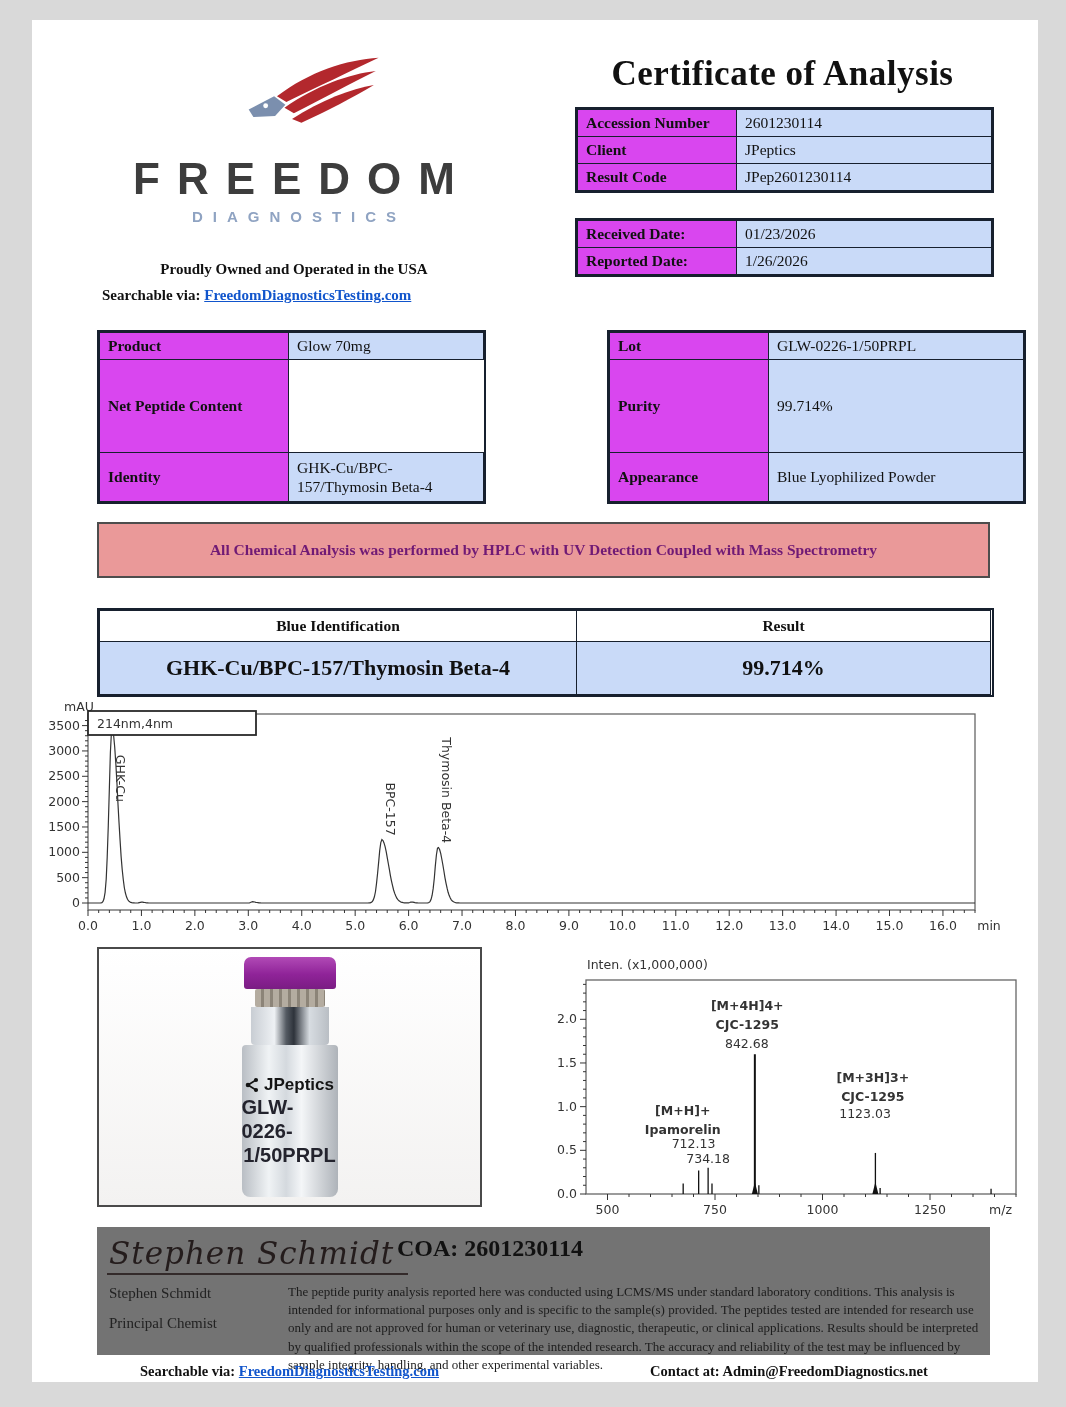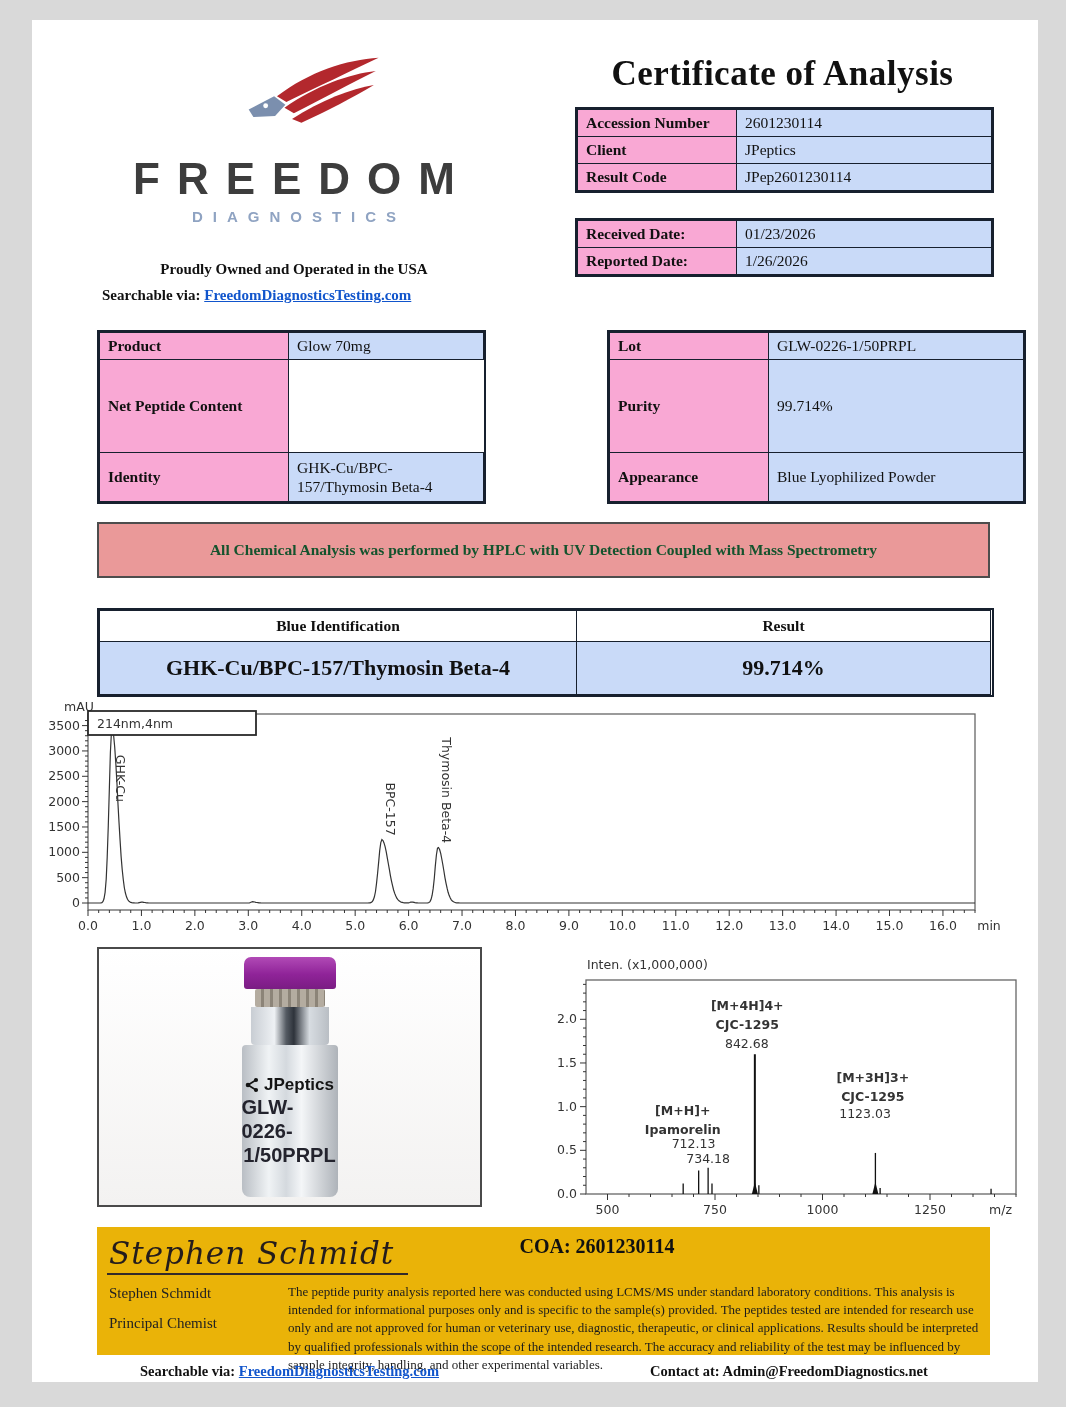--- a/index.html
+++ b/index.html
@@ -22,29 +22,29 @@
   .doc-title{left:543px;top:34px;width:415px;text-align:center;
              font-size:35px;font-weight:bold;letter-spacing:.5px;}
 
   
   .tbl{border:2px solid #17202e;}
   .trow{display:flex;}
   .trow + .trow{margin-top:-1px;}
   .tcell{border:1px solid #17202e;box-sizing:border-box;padding:2px 8px;font-size:15.5px;
          display:flex;align-items:center;}
   .tcell + .tcell{margin-left:-1px;}
-  .lab{background:#f9a8d4;font-weight:bold;}
+  .lab{background:#d946ef;font-weight:bold;}
   .val{background:#c9daf8;}
   .val-top{align-items:flex-start;padding-top:4px;white-space:pre-line;line-height:19px;}
   .r28{height:28px;} .r94{height:94px;} .r50{height:50px;}
 
   
   .banner{left:65px;top:502px;width:893px;height:56px;background:#ea9999;
           border:2px solid #4d4d4d;box-sizing:border-box;display:flex;align-items:center;
-          justify-content:center;font-weight:bold;font-size:15.5px;color:#14532d;}
+          justify-content:center;font-weight:bold;font-size:15.5px;color:#701a75;}
 
   
   .mass-tbl{left:65px;top:588px;width:893px;}
   .mcell{justify-content:center;text-align:center;}
   .mass-head{background:#fff;font-weight:bold;font-size:15.5px;height:32px;}
   .mass-big{background:#c9daf8;font-weight:bold;font-size:22px;height:54px;}
   .mc1{width:478px;} .mc2{width:415px;}
 
   
   svg text{font-family:"DejaVu Sans",sans-serif;}
@@ -64,26 +64,26 @@
         linear-gradient(90deg,#c8cdd3,#eef1f4 30%,#555b63 45%,#2e333b 55%,#d7dce1 75%,#b9bec4);
         border-radius:0 0 4px 4px;}
   .vbody{width:96px;height:152px;border-radius:4px 4px 8px 8px;overflow:hidden;
         background:linear-gradient(90deg,#b9bec4,#f0f3f5 28%,#d4d9de 46%,#f4f6f8 62%,#aeb3b9);
         display:flex;flex-direction:column;justify-content:center;align-items:center;}
   .vlabel-brand{display:flex;align-items:center;gap:3px;font-family:"Liberation Sans",sans-serif;
         font-weight:bold;font-size:17px;color:#141414;}
   .vcode{font-family:"Liberation Sans",sans-serif;font-weight:bold;font-size:20px;color:#23232d;line-height:24px;}
 
   
-  .sig{left:65px;top:1207px;width:893px;height:128px;background:#eab308;box-sizing:border-box;}
+  .sig{left:65px;top:1207px;width:893px;height:128px;background:#737373;box-sizing:border-box;}
   .script{position:absolute;left:10px;top:8px;font-family:"DejaVu Serif",serif;font-style:italic;
           font-size:31px;color:#241c1c;border-bottom:2px solid #332a2a;padding:0 14px 2px 2px;letter-spacing:1px;}
   .sig-name{position:absolute;left:12px;top:58px;font-size:15px;color:#222;}
   .sig-title{position:absolute;left:12px;top:88px;font-size:15px;color:#222;}
-  .coa{position:absolute;left:300px;top:8px;width:400px;text-align:center;font-weight:bold;font-size:20px;}
+  .coa{position:absolute;left:300px;top:8px;width:400px;font-weight:bold;font-size:24px;}
   .disclaimer{position:absolute;left:191px;top:56px;width:698px;font-size:13px;line-height:1.4;color:#1c1c1c;}
 
   
   .foot{top:1343px;left:0;width:1006px;font-weight:bold;font-size:14.5px;}
   .foot-left{position:absolute;left:108px;top:0;}
   .foot-right{position:absolute;left:618px;top:0;}
 </style>
 </head>
 <body>
 

